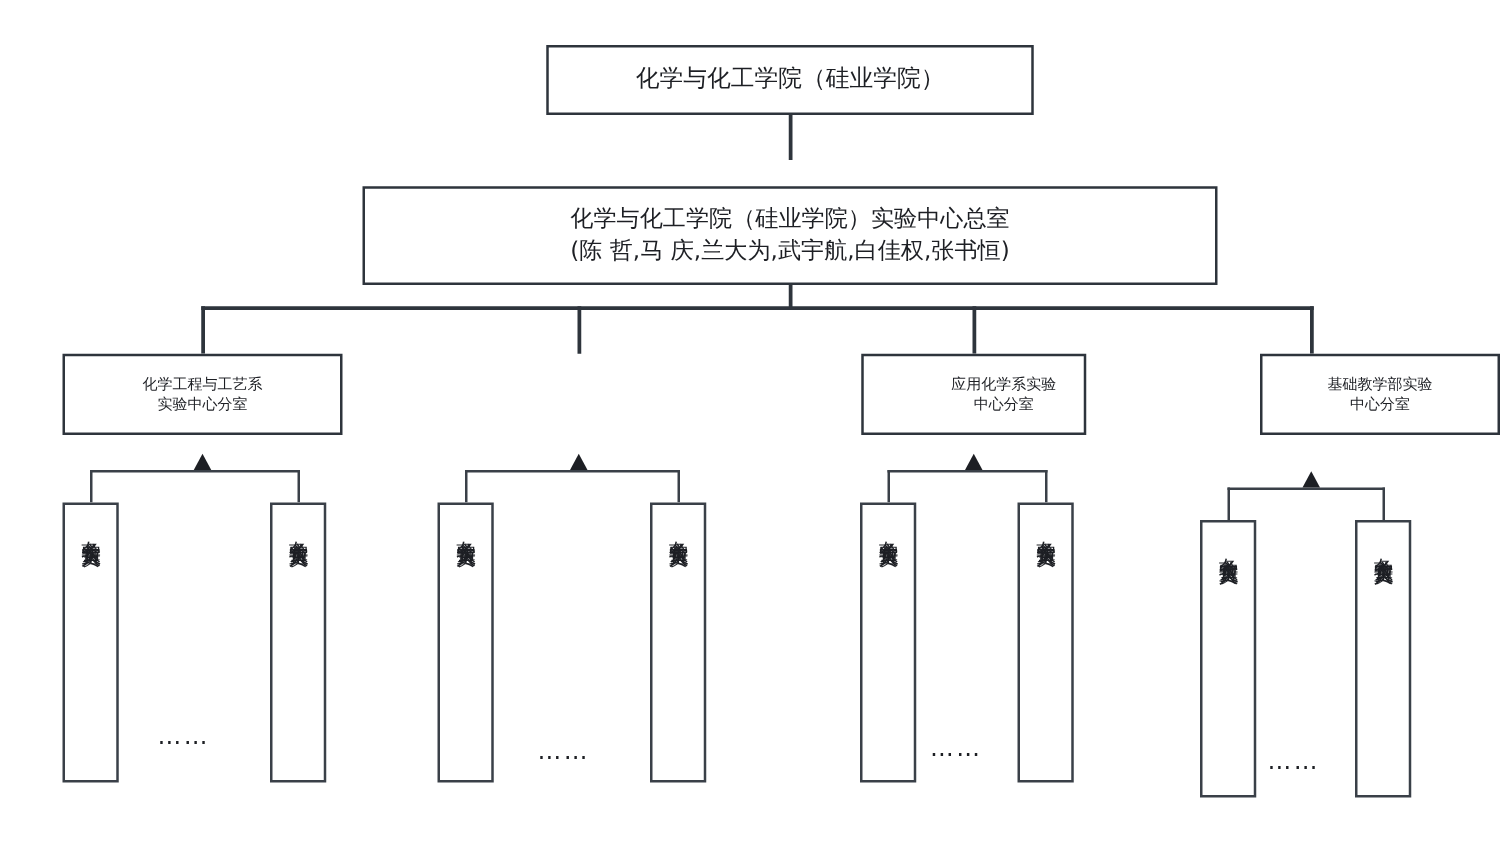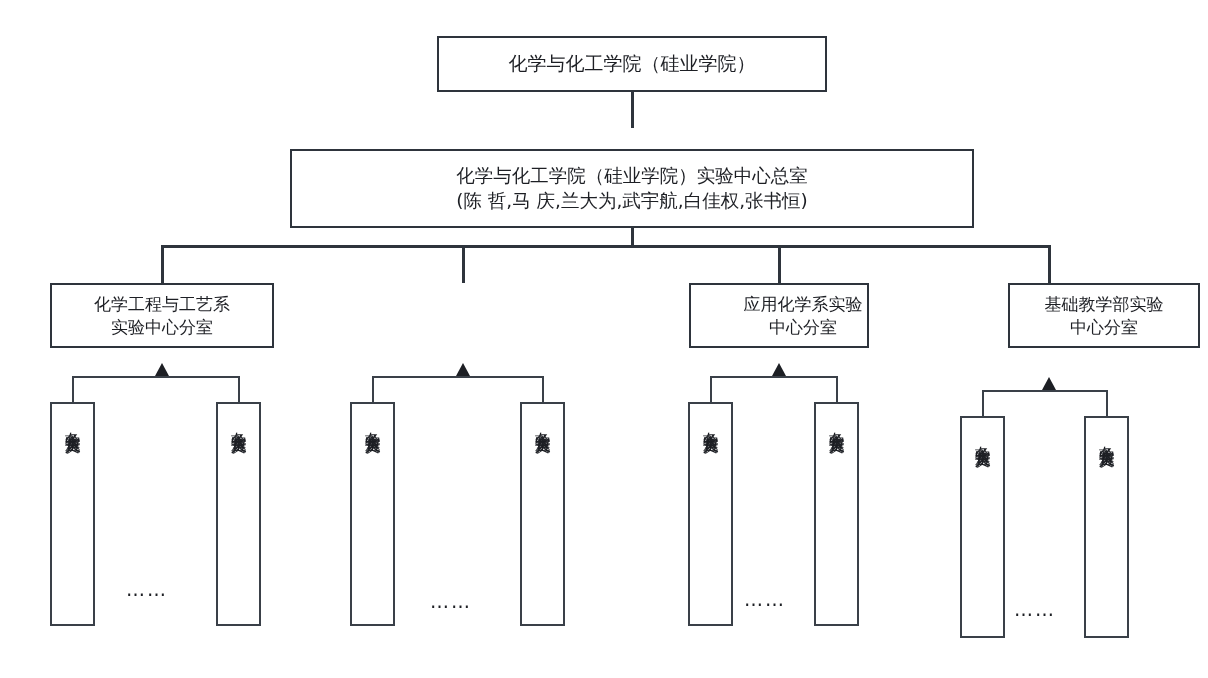--- a/index.html
+++ b/index.html
@@ -36,21 +36,21 @@
   
   #box-center{
     left:290px;top:128px;width:684px;height:79px;
     font-size:18.5px;
     margin-top:21px;
   }
 
   
   .dept{
     top:283px;height:65px;
-    font-size:17px;
+    font-size:12px;
   }
   #dept-0{left:50px;width:224px;}
   #dept-1{left:347px;width:232px;}
   #dept-2{left:689px;width:180px;padding-left:48px;}
   #dept-3{left:1008px;width:192px;}
 
   
   .leaf{
     width:45px;
     font-size:15.5px;

